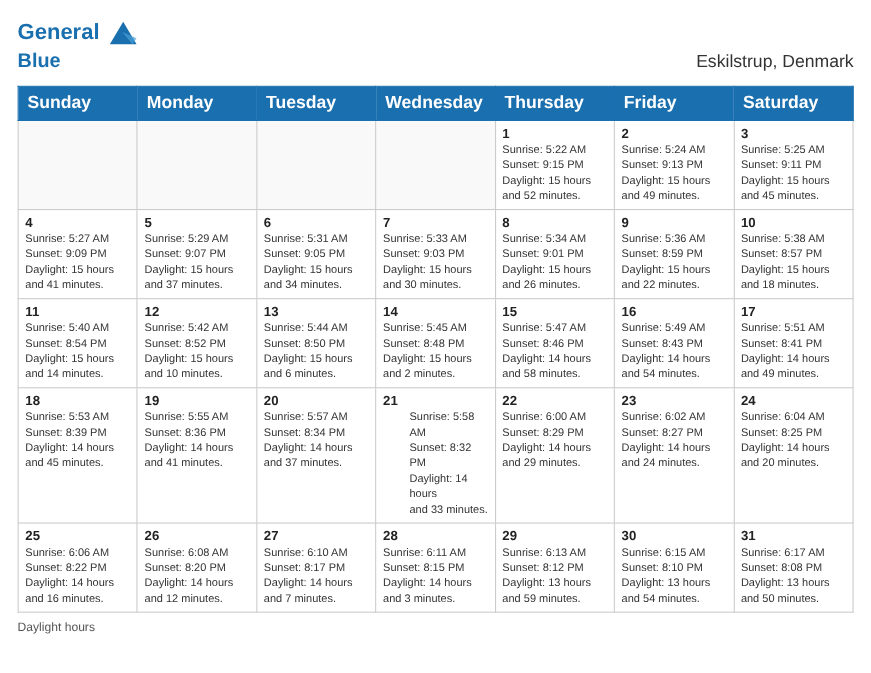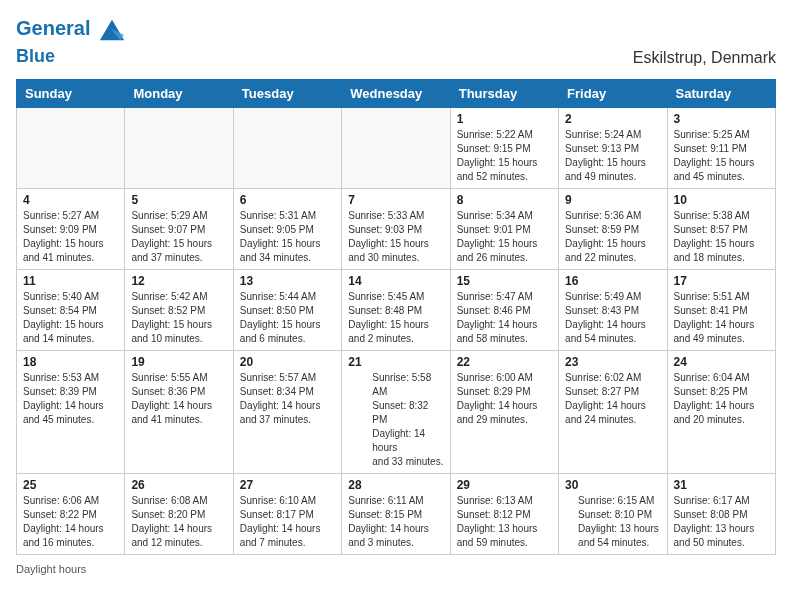--- a/index.html
+++ b/index.html
@@ -49,21 +49,21 @@
     .calendar {
       width: 100%;
       border-collapse: collapse;
       border: 1px solid #ccc;
     }
     .calendar th {
       background: #1a6faf;
       color: #fff;
       text-align: left;
       padding: 6px 8px;
-      font-size: 13px;
+      font-size: 16px;
       font-weight: bold;
       border: 1px solid #1a6faf;
     }
     .calendar td {
       vertical-align: top;
       padding: 4px 6px;
       font-size: 10.5px;
       color: #222;
       border: 1px solid #ccc;
       width: 108px;
@@ -335,21 +335,21 @@
         </td>
         <td>
           <span class="day-num">29</span>
           <div class="day-info" style="white-space: pre-line;">Sunrise: 6:13 AM
 Sunset: 8:12 PM
 Daylight: 13 hours
 and 59 minutes.</div>
         </td>
         <td>
           <span class="day-num">30</span>
-          <div class="day-info" style="white-space: pre-line; margin-left: 13px;">Sunrise: 6:15 AM
+          <div class="day-info" style="white-space: pre-line;">Sunrise: 6:15 AM
 Sunset: 8:10 PM
 Daylight: 13 hours
 and 54 minutes.</div>
         </td>
         <td>
           <span class="day-num">31</span>
           <div class="day-info" style="white-space: pre-line;">Sunrise: 6:17 AM
 Sunset: 8:08 PM
 Daylight: 13 hours
 and 50 minutes.</div>

